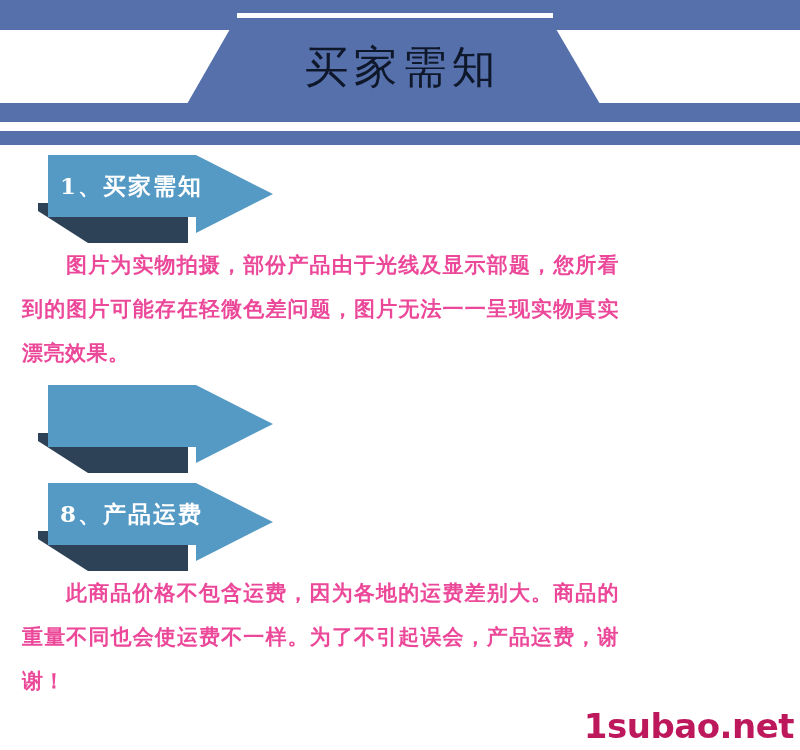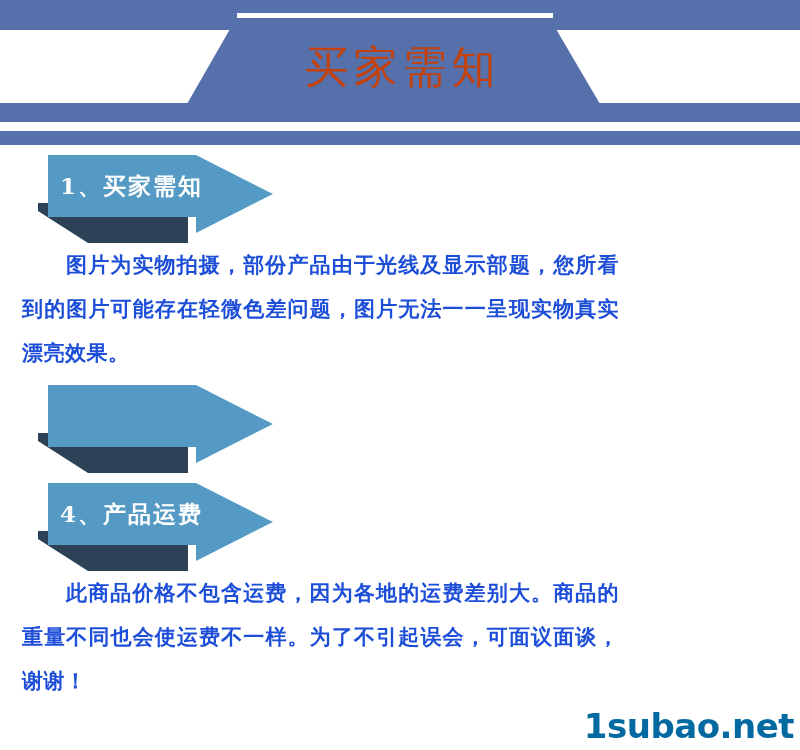--- a/index.html
+++ b/index.html
@@ -54,21 +54,21 @@
     left: 0; top: 131px;
     width: 800px; height: 14px;
     background: #5570ab;
   }
   .hdr-title {
     position: absolute;
     left: 0; top: 30px;
     width: 800px; height: 74px;
     line-height: 74px;
     text-align: center;
-    color: #c2410c;
+    color: #0f172a;
     font-size: 44px;
     font-weight: 400;
     letter-spacing: 5px;
     font-family: "DejaVu Serif", "Liberation Serif", serif;
     text-indent: 5px;
     white-space: nowrap;
   }
 
   
   .content {
@@ -109,36 +109,36 @@
     font-size: 23px;
     font-weight: 700;
     letter-spacing: 2px;
     font-family: "DejaVu Serif", "Liberation Serif", serif;
     white-space: nowrap;
   }
 
   
   .para {
     margin: 0 28px 0 22px;
-    color: #1d4ed8;
+    color: #ec4899;
     font-size: 21px;
     line-height: 44px;
     text-indent: 44px;
     font-weight: 700;
     letter-spacing: 0.5px;
     font-family: "DejaVu Serif", "Liberation Serif", serif;
     text-align: justify;
   }
 
   
   .watermark {
     position: absolute;
     right: 6px;
     bottom: 4px;
-    color: #0369a1;
+    color: #be185d;
     font-size: 34px;
     font-weight: 700;
     letter-spacing: -0.5px;
     font-family: "DejaVu Sans", "Liberation Sans", sans-serif;
     white-space: nowrap;
   }
 </style>
 </head>
 <body>
 
@@ -167,20 +167,20 @@
     <div class="arrow-wrap">
       <div class="arrow-fold"></div>
       <div class="arrow-shape"></div>
     </div>
   </div>
 
   <div class="section">
     <div class="arrow-wrap">
       <div class="arrow-fold"></div>
       <div class="arrow-shape"></div>
-      <div class="arrow-label">4、产品运费</div>
+      <div class="arrow-label">8、产品运费</div>
     </div>
-    <p class="para">此商品价格不包含运费，因为各地的运费差别大。商品的重量不同也会使运费不一样。为了不引起误会，可面议面谈，谢谢！</p>
+    <p class="para">此商品价格不包含运费，因为各地的运费差别大。商品的重量不同也会使运费不一样。为了不引起误会，产品运费，谢谢！</p>
   </div>
 
 </div>
 
 <div class="watermark">1subao.net</div>
 
 </body></html>

